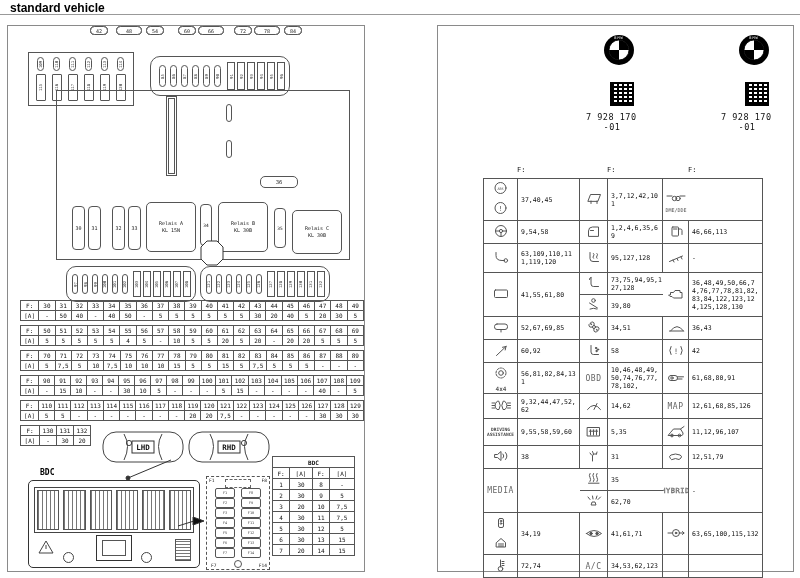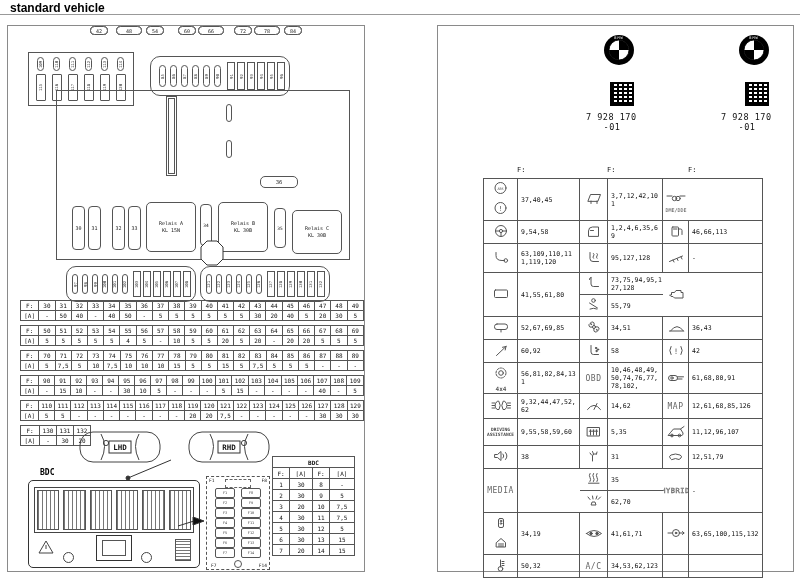--- a/index.html
+++ b/index.html
@@ -581,21 +581,21 @@
             <tr>
               <td class="lbl">[A]</td>
               <td>-</td>
               <td>30</td>
               <td>20</td>
             </tr>
           </tbody>
         </table>
       </div>
     <div id="cars">
-        <div class="carbox" style="left: 69px; top: 404px; width: 86px; height: 34px;"><svg width="86" height="34" viewBox="0 0 86 34" fill="none" stroke="#444" stroke-width="1">
+        <div class="carbox" style="left: 92px; top: 404px; width: 86px; height: 34px;"><svg width="86" height="34" viewBox="0 0 86 34" fill="none" stroke="#444" stroke-width="1">
             <rect x="3" y="2" width="80" height="30" rx="13"></rect>
             <path d="M24,4 q7,12 0,26 M62,4 q-7,12 0,26"></path>
             <circle cx="29" cy="13" r="2.6"></circle>
             <rect x="32" y="11" width="22" height="12" stroke="#333"></rect>
             <text x="43" y="20" font-size="7.5" font-weight="bold" text-anchor="middle" fill="#111" stroke="none">LHD</text>
           </svg></div>
         <div class="carbox" style="left: 178px; top: 404px; width: 86px; height: 34px;"><svg width="86" height="34" viewBox="0 0 86 34" fill="none" stroke="#444" stroke-width="1">
             <rect x="3" y="2" width="80" height="30" rx="13"></rect>
             <path d="M24,4 q7,12 0,26 M62,4 q-7,12 0,26"></path>
             <circle cx="58" cy="13" r="2.6"></circle>
@@ -844,28 +844,29 @@
               </div>
               <div class="cell fval">73,75,94,95,127,128</div>
             </div>
             <div class="subrow" style="min-height: 20px;">
               <div class="cell icell">
                 <span><svg width="15" height="14" viewBox="0 0 15 14" fill="none" stroke="#555" stroke-width="1" stroke-linecap="round" stroke-linejoin="round">
                     <circle cx="7.5" cy="3.5" r="1.8"></circle>
                     <path d="M4,12 q3.5,-1.5 7,0 M3.5,6 L11.5,11"></path>
                   </svg></span>
               </div>
-              <div class="cell fval">55,79</div>
+              <div class="cell fval">39,80</div>
             </div>
           </div>
           <div class="cell icell">
             <span><svg width="19" height="13" viewBox="0 0 19 13" fill="none" stroke="#555" stroke-width="1" stroke-linecap="round" stroke-linejoin="round">
                 <path d="M3,8 h1.5 V5.5 h3 l1.5,-2 h5 v2 h2 v5.5 h-8.5 l-1.5,-1.5 h-1.5 z"></path>
               </svg></span>
           </div>
+          <div class="cell fval">36,48,49,50,66,74,76,77,78,81,82,83,84,122,123,124,125,128,130</div>
         </div>
         <div class="rt-row" style="min-height: 22px;">
           <div class="cell icell">
             <span><svg width="18" height="13" viewBox="0 0 18 13" fill="none" stroke="#555" stroke-width="1" stroke-linecap="round" stroke-linejoin="round">
                 <rect x="2.5" y="3" width="13" height="5.5" rx="2.5"></rect>
                 <path d="M9,8.5 v2.5"></path>
               </svg></span>
           </div>
           <div class="cell fval">52,67,69,85</div>
           <div class="cell icell">
@@ -1054,21 +1055,21 @@
           <div class="cell fval">63,65,100,115,132</div>
         </div>
         <div class="rt-row" style="min-height: 22px;">
           <div class="cell icell">
             <span><svg width="12" height="14" viewBox="0 0 12 14" fill="none" stroke="#555" stroke-width="1" stroke-linecap="round" stroke-linejoin="round">
                 <path d="M5.5,2 v7"></path>
                 <circle cx="5.5" cy="10.8" r="2.3"></circle>
                 <path d="M7,3.5 h2 M7,5.5 h2 M7,7.5 h2"></path>
               </svg></span>
           </div>
-          <div class="cell fval">50,32</div>
+          <div class="cell fval">72,74</div>
           <div class="cell icell">
             <span class="t-big">A/C</span>
           </div>
           <div class="cell fval">34,53,62,123</div>
           <div class="cell icell"></div>
           <div class="cell fval"></div>
         </div>
         <div class="rt-row" style="min-height: 22px;"></div>
       </div>
   </div>

